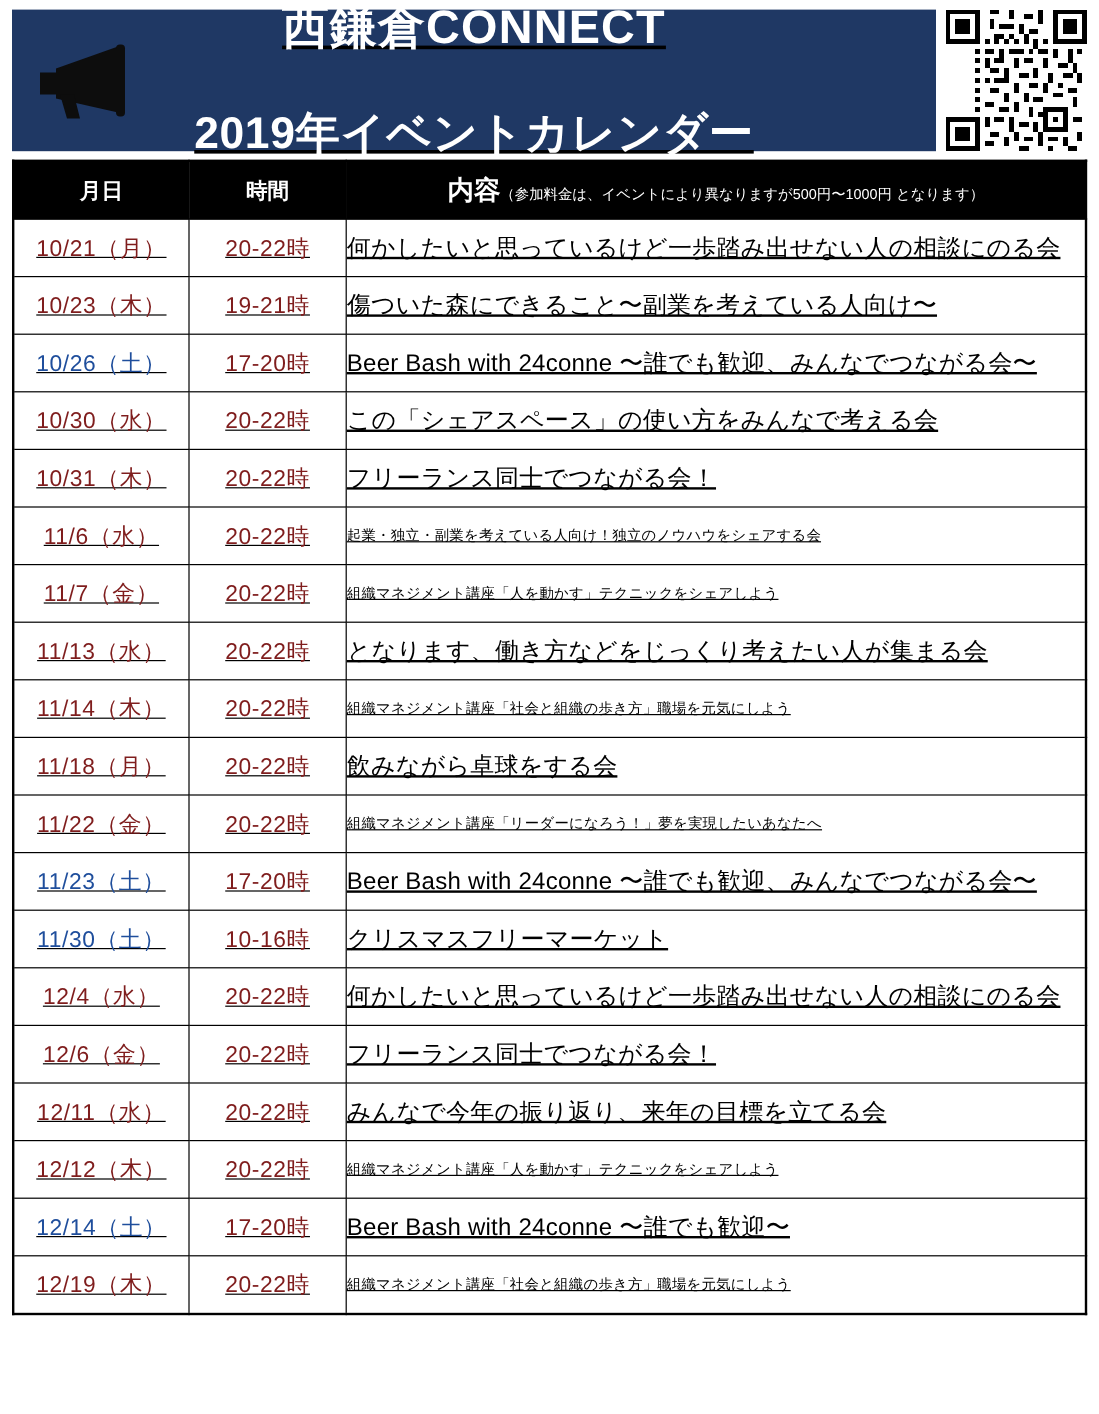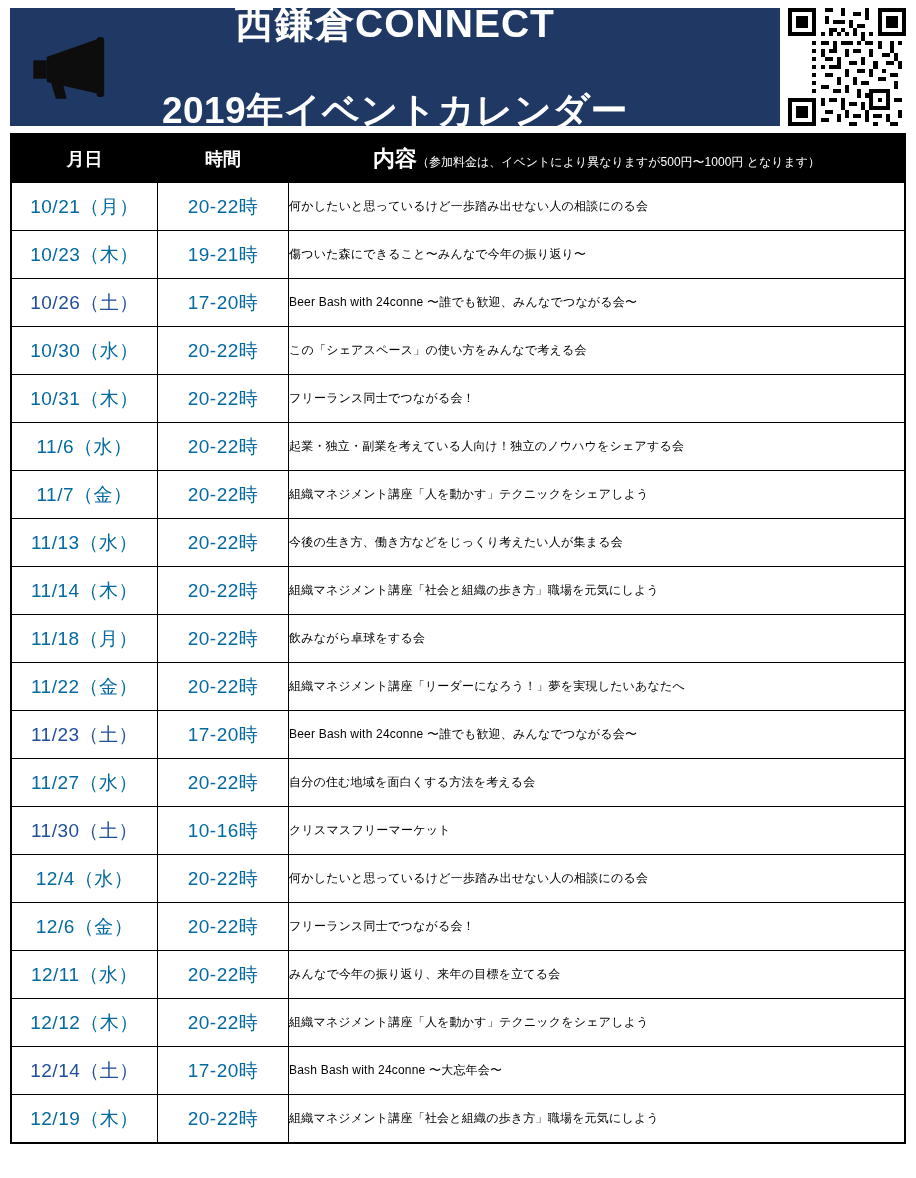--- a/index.html
+++ b/index.html
@@ -13,20 +13,21 @@
     font-family: "Liberation Sans", "DejaVu Sans", sans-serif;
     overflow: hidden;
   }
   .page {
     position: relative;
     width: 916px;
     height: 964px;
     background: #ffffff;
     box-sizing: border-box;
     padding: 8px 10px 0 10px;
+    text-decoration: underline;
   }
 
   
   .header {
     position: relative;
     height: 118px;
     display: flex;
     align-items: stretch;
   }
   .header-banner {
@@ -103,28 +104,28 @@
     align-items: baseline;
     justify-content: center;
     white-space: nowrap;
   }
   .head-content-main { font-size: 22px; font-weight: bold; }
   .head-content-note { font-size: 12px; font-weight: normal; }
 
   td.c-date, td.c-time {
     text-align: center;
     font-size: 19px;
-    color: #0369a1;
+    color: #7f1d1d;
     letter-spacing: 0.5px;
   }
   td.c-date.sat { color: #1f4e9c; }
   td.c-content {
     text-align: left;
     padding-left: 14px;
-    font-size: 12px;
+    font-size: 20px;
     color: #000000;
     letter-spacing: 0.2px;
   }
   td.c-content.small {
     font-size: 12px;
   }
 </style>
 </head>
 <body>
 
@@ -279,21 +280,21 @@
     </thead>
     <tbody id="tbody">
         <tr>
           <td class="c-date">10/21（月）</td>
           <td class="c-time">20-22時</td>
           <td class="c-content">何かしたいと思っているけど一歩踏み出せない人の相談にのる会</td>
         </tr>
         <tr>
           <td class="c-date">10/23（木）</td>
           <td class="c-time">19-21時</td>
-          <td class="c-content">傷ついた森にできること〜みんなで今年の振り返り〜</td>
+          <td class="c-content">傷ついた森にできること〜副業を考えている人向け〜</td>
         </tr>
         <tr>
           <td class="c-date sat">10/26（土）</td>
           <td class="c-time">17-20時</td>
           <td class="c-content">Beer Bash with 24conne 〜誰でも歓迎、みんなでつながる会〜</td>
         </tr>
         <tr>
           <td class="c-date">10/30（水）</td>
           <td class="c-time">20-22時</td>
           <td class="c-content">この「シェアスペース」の使い方をみんなで考える会</td>
@@ -309,21 +310,21 @@
           <td class="c-content small">起業・独立・副業を考えている人向け！独立のノウハウをシェアする会</td>
         </tr>
         <tr>
           <td class="c-date">11/7（金）</td>
           <td class="c-time">20-22時</td>
           <td class="c-content small">組織マネジメント講座「人を動かす」テクニックをシェアしよう</td>
         </tr>
         <tr>
           <td class="c-date">11/13（水）</td>
           <td class="c-time">20-22時</td>
-          <td class="c-content">今後の生き方、働き方などをじっくり考えたい人が集まる会</td>
+          <td class="c-content">となります、働き方などをじっくり考えたい人が集まる会</td>
         </tr>
         <tr>
           <td class="c-date">11/14（木）</td>
           <td class="c-time">20-22時</td>
           <td class="c-content small">組織マネジメント講座「社会と組織の歩き方」職場を元気にしよう</td>
         </tr>
         <tr>
           <td class="c-date">11/18（月）</td>
           <td class="c-time">20-22時</td>
           <td class="c-content">飲みながら卓球をする会</td>
@@ -332,25 +333,20 @@
           <td class="c-date">11/22（金）</td>
           <td class="c-time">20-22時</td>
           <td class="c-content small">組織マネジメント講座「リーダーになろう！」夢を実現したいあなたへ</td>
         </tr>
         <tr>
           <td class="c-date sat">11/23（土）</td>
           <td class="c-time">17-20時</td>
           <td class="c-content">Beer Bash with 24conne 〜誰でも歓迎、みんなでつながる会〜</td>
         </tr>
         <tr>
-          <td class="c-date">11/27（水）</td>
-          <td class="c-time">20-22時</td>
-          <td class="c-content">自分の住む地域を面白くする方法を考える会</td>
-        </tr>
-        <tr>
           <td class="c-date sat">11/30（土）</td>
           <td class="c-time">10-16時</td>
           <td class="c-content">クリスマスフリーマーケット</td>
         </tr>
         <tr>
           <td class="c-date">12/4（水）</td>
           <td class="c-time">20-22時</td>
           <td class="c-content">何かしたいと思っているけど一歩踏み出せない人の相談にのる会</td>
         </tr>
         <tr>
@@ -364,21 +360,21 @@
           <td class="c-content">みんなで今年の振り返り、来年の目標を立てる会</td>
         </tr>
         <tr>
           <td class="c-date">12/12（木）</td>
           <td class="c-time">20-22時</td>
           <td class="c-content small">組織マネジメント講座「人を動かす」テクニックをシェアしよう</td>
         </tr>
         <tr>
           <td class="c-date sat">12/14（土）</td>
           <td class="c-time">17-20時</td>
-          <td class="c-content">Bash Bash with 24conne 〜大忘年会〜</td>
+          <td class="c-content">Beer Bash with 24conne 〜誰でも歓迎〜</td>
         </tr>
         <tr>
           <td class="c-date">12/19（木）</td>
           <td class="c-time">20-22時</td>
           <td class="c-content small">組織マネジメント講座「社会と組織の歩き方」職場を元気にしよう</td>
         </tr>
       </tbody>
   </table>
 
 </div>

